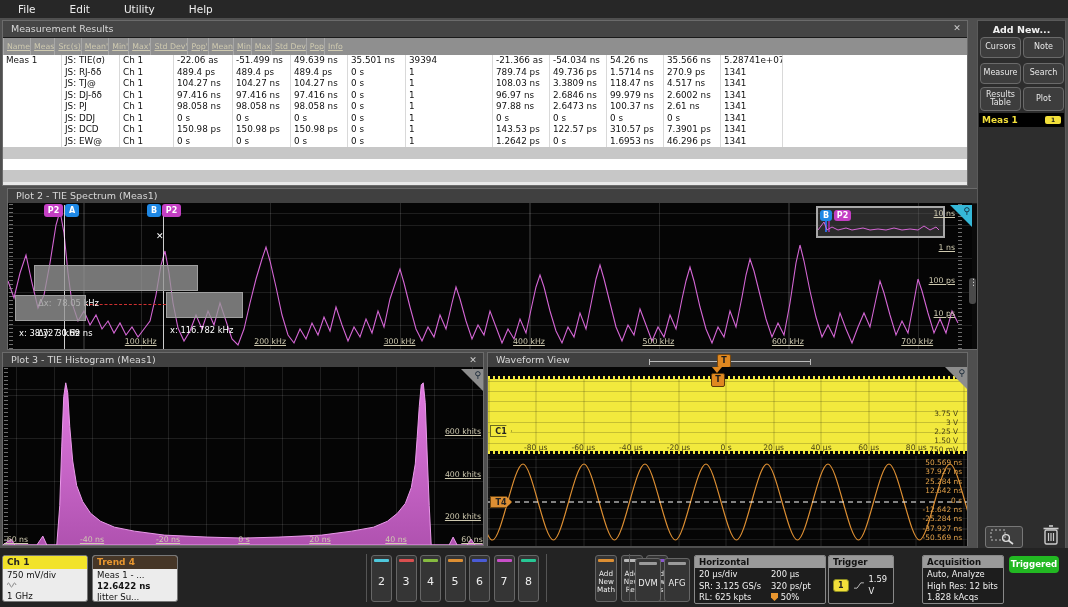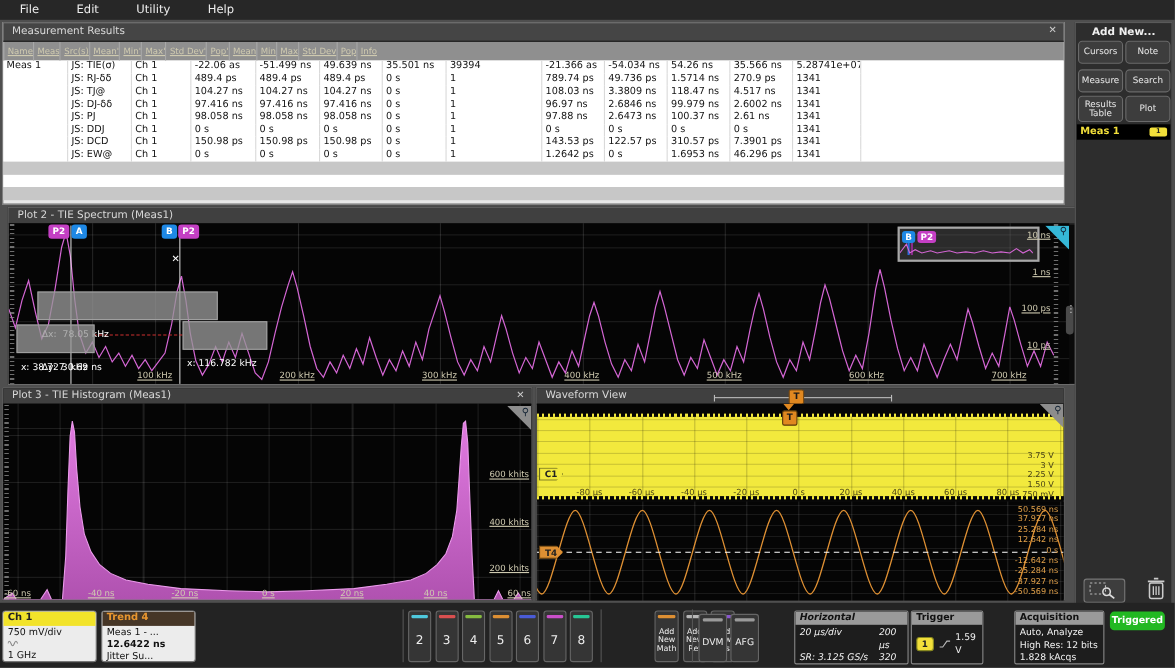--- a/index.html
+++ b/index.html
@@ -564,21 +564,21 @@
     <div class="abs" style="left:629px;top:6px;width:1px;height:48px;background:#555;"></div>
     <div class="miscbtn" style="left:635px;">
       <div class="stripe"></div>
       <div class="n">DVM</div>
     </div>
     <div class="miscbtn" style="left:664px;">
       <div class="stripe"></div>
       <div class="n">AFG</div>
     </div>
 
-    <div class="infopanel" style="left:722px;width:104px;font-style:italic;">
+    <div class="infopanel" style="left:694px;width:132px;">
       <div class="hd">Horizontal</div>
       <div class="ip-grid">
         <span>20 µs/div</span>
         <span>200 µs</span>
         <span>SR: 3.125 GS/s</span>
         <span>320 ps/pt</span>
         <span>RL: 625 kpts</span>
         <span><span style="display:inline-block;width:7px;height:8px;background:#e8962f;clip-path:polygon(0 0,100% 0,100% 55%,50% 100%,0 55%);vertical-align:-1px;"></span> <span>50%</span></span>
       </div>
     </div>

